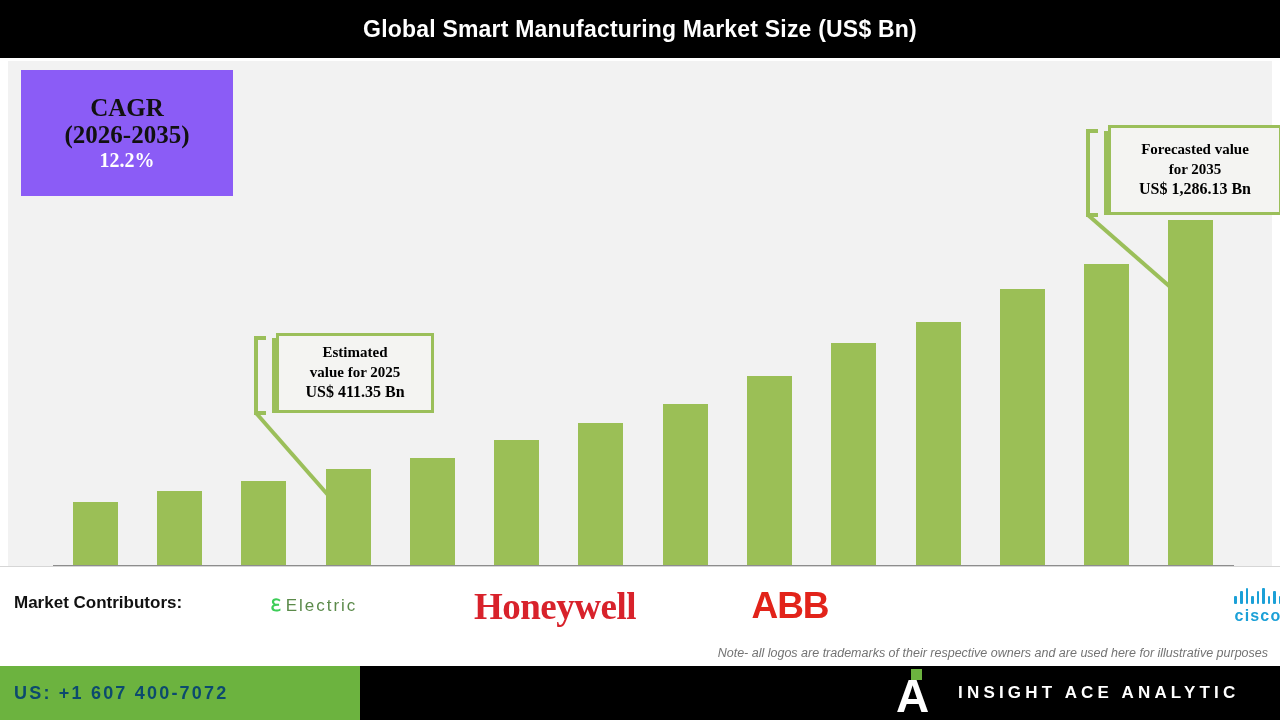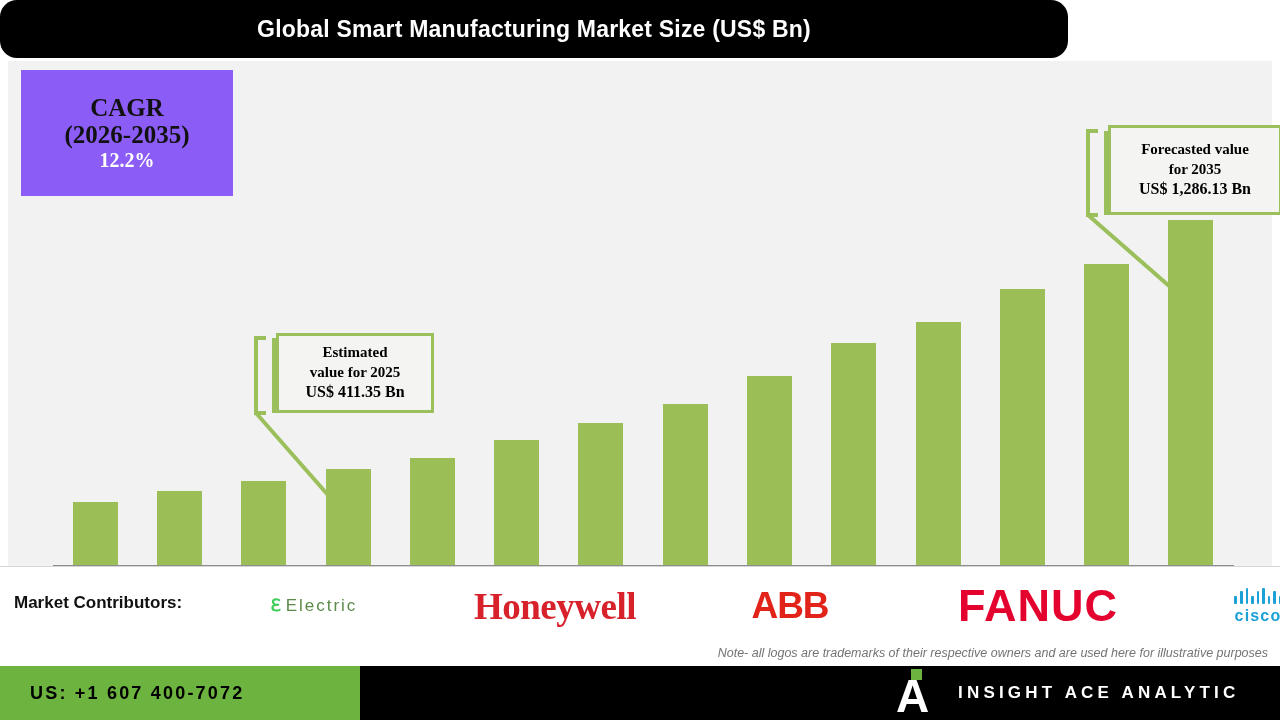--- a/index.html
+++ b/index.html
@@ -7,23 +7,23 @@
   html,body { width:1280px; height:720px; }
   body {
     font-family:"Liberation Sans", sans-serif;
     background:#ffffff;
     overflow:hidden;
   }
   #page { position:relative; width:1280px; height:720px; background:#ffffff; }
 
   
   .title-bar {
-    position:absolute; left:0; top:0; width:1068px; height:58px;
+    position:absolute; left:0; top:0; width:1280px; height:58px;
     background:#000000;
-    display:flex; align-items:center; justify-content:center;border-radius:17px;
+    display:flex; align-items:center; justify-content:center;
   }
   .title-bar .title-text {
     color:#ffffff;
     font-family:"Liberation Sans", sans-serif;
     font-size:23px; font-weight:bold; letter-spacing:0.2px;
   }
 
   
   .chart-panel {
     position:absolute; left:0; top:58px; width:1280px; height:508px;
@@ -145,23 +145,23 @@
     line-height:1.25; width:700px;
   }
 
   
   .footer { position:absolute; left:0; top:666px; width:1280px; height:54px; background:#000000; }
   .footer-green {
     position:absolute; left:0; top:0; width:360px; height:54px; background:#6cb33f;
     display:flex; align-items:center;
   }
   .footer-phone {
-    margin-left:30px;
-    font-family:"Liberation Sans", sans-serif;
-    font-size:18px; font-weight:bold; color:#000000; letter-spacing:2.2px;
+    margin-left:14px;
+    font-family:"Liberation Sans", sans-serif;
+    font-size:18px; font-weight:bold; color:#0c4a6e; letter-spacing:2.2px;
   }
   .footer-brand {
     position:absolute; right:0; top:0; height:54px; width:400px;
     display:flex; align-items:center;
   }
   .brand-mark {
     position:relative; width:42px; height:46px; margin-left:14px; flex:0 0 42px;
   }
   .brand-a {
     position:absolute; left:2px; bottom:-2px;
@@ -281,23 +281,20 @@
     </div>
 
     <div class="logo" id="logo-honeywell">
       <div class="honeywell-text">Honeywell</div>
     </div>
 
     <div class="logo" id="logo-abb">
       <div class="abb-text">ABB</div>
     </div>
 
-    <div class="logo" id="logo-fanuc">
-      <div class="fanuc-text">FANUC</div>
-    </div>
 
     <div class="logo" id="logo-cisco">
       <div class="cisco-bars">
         <i style="height:8px"></i>
           <i style="height:13px"></i>
           <i style="height:16px"></i>
         <i style="height:8px"></i>
           <i style="height:13px"></i>
           <i style="height:16px"></i>
         <i style="height:8px"></i>

